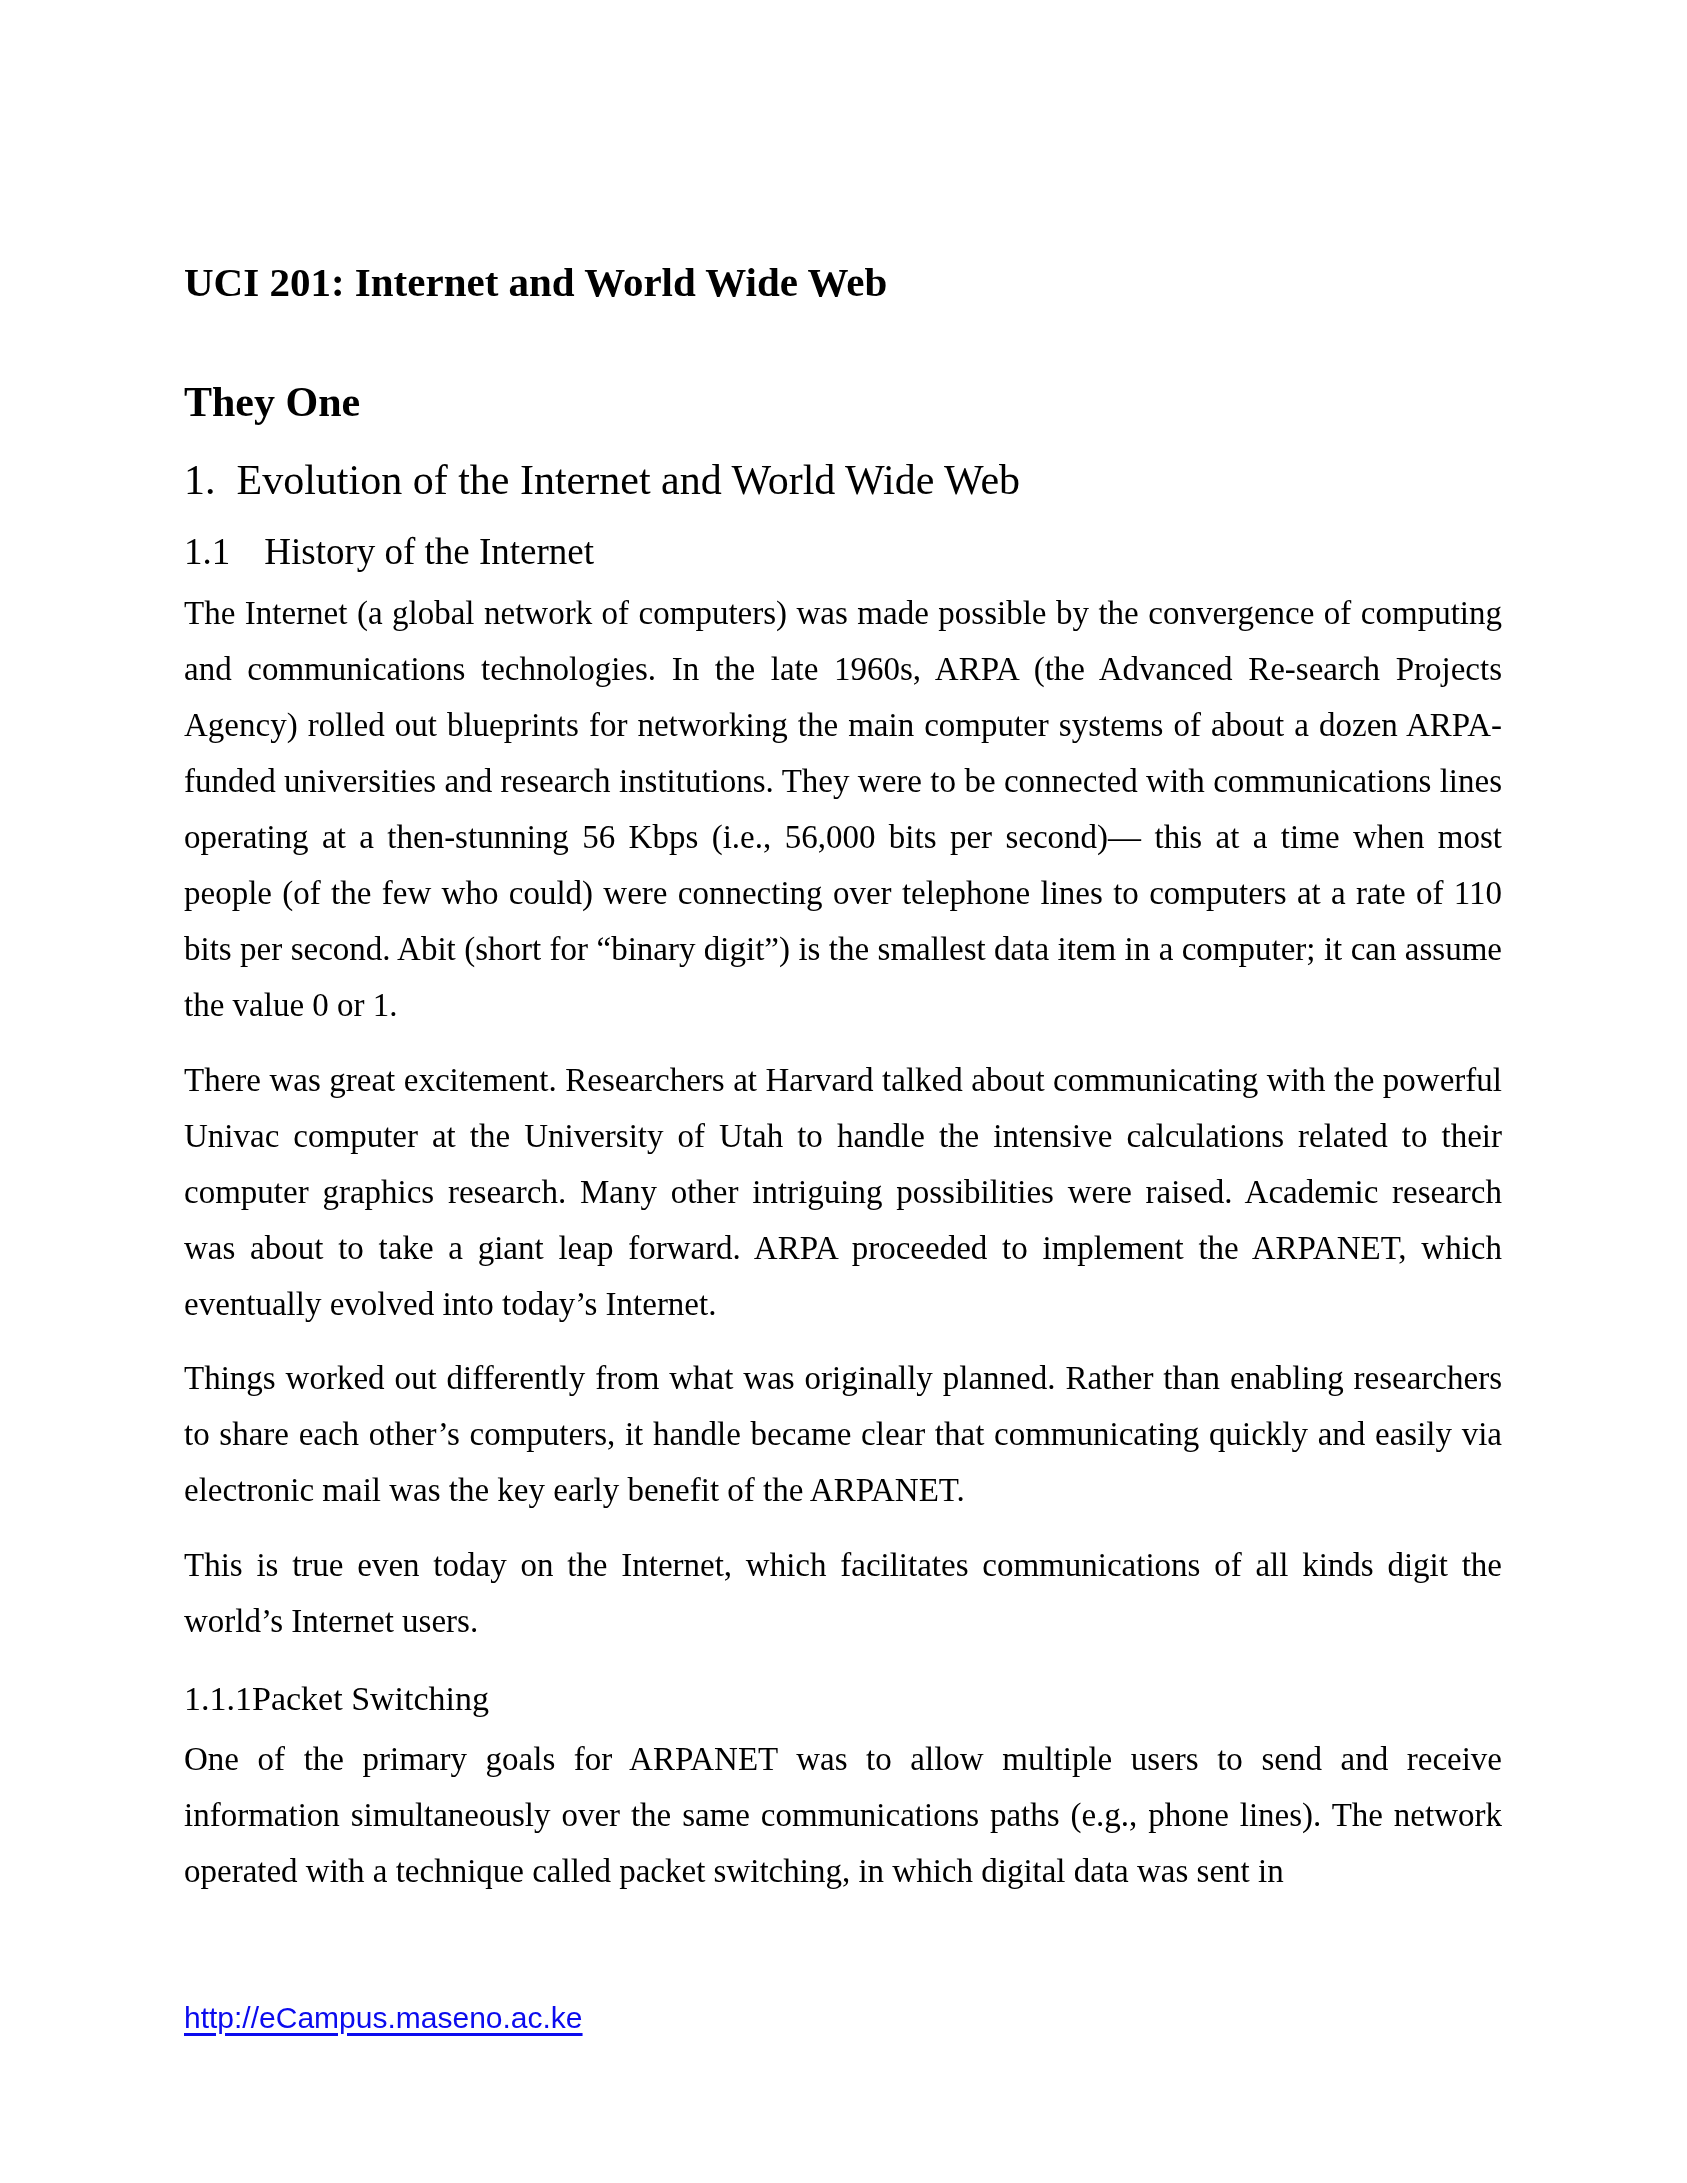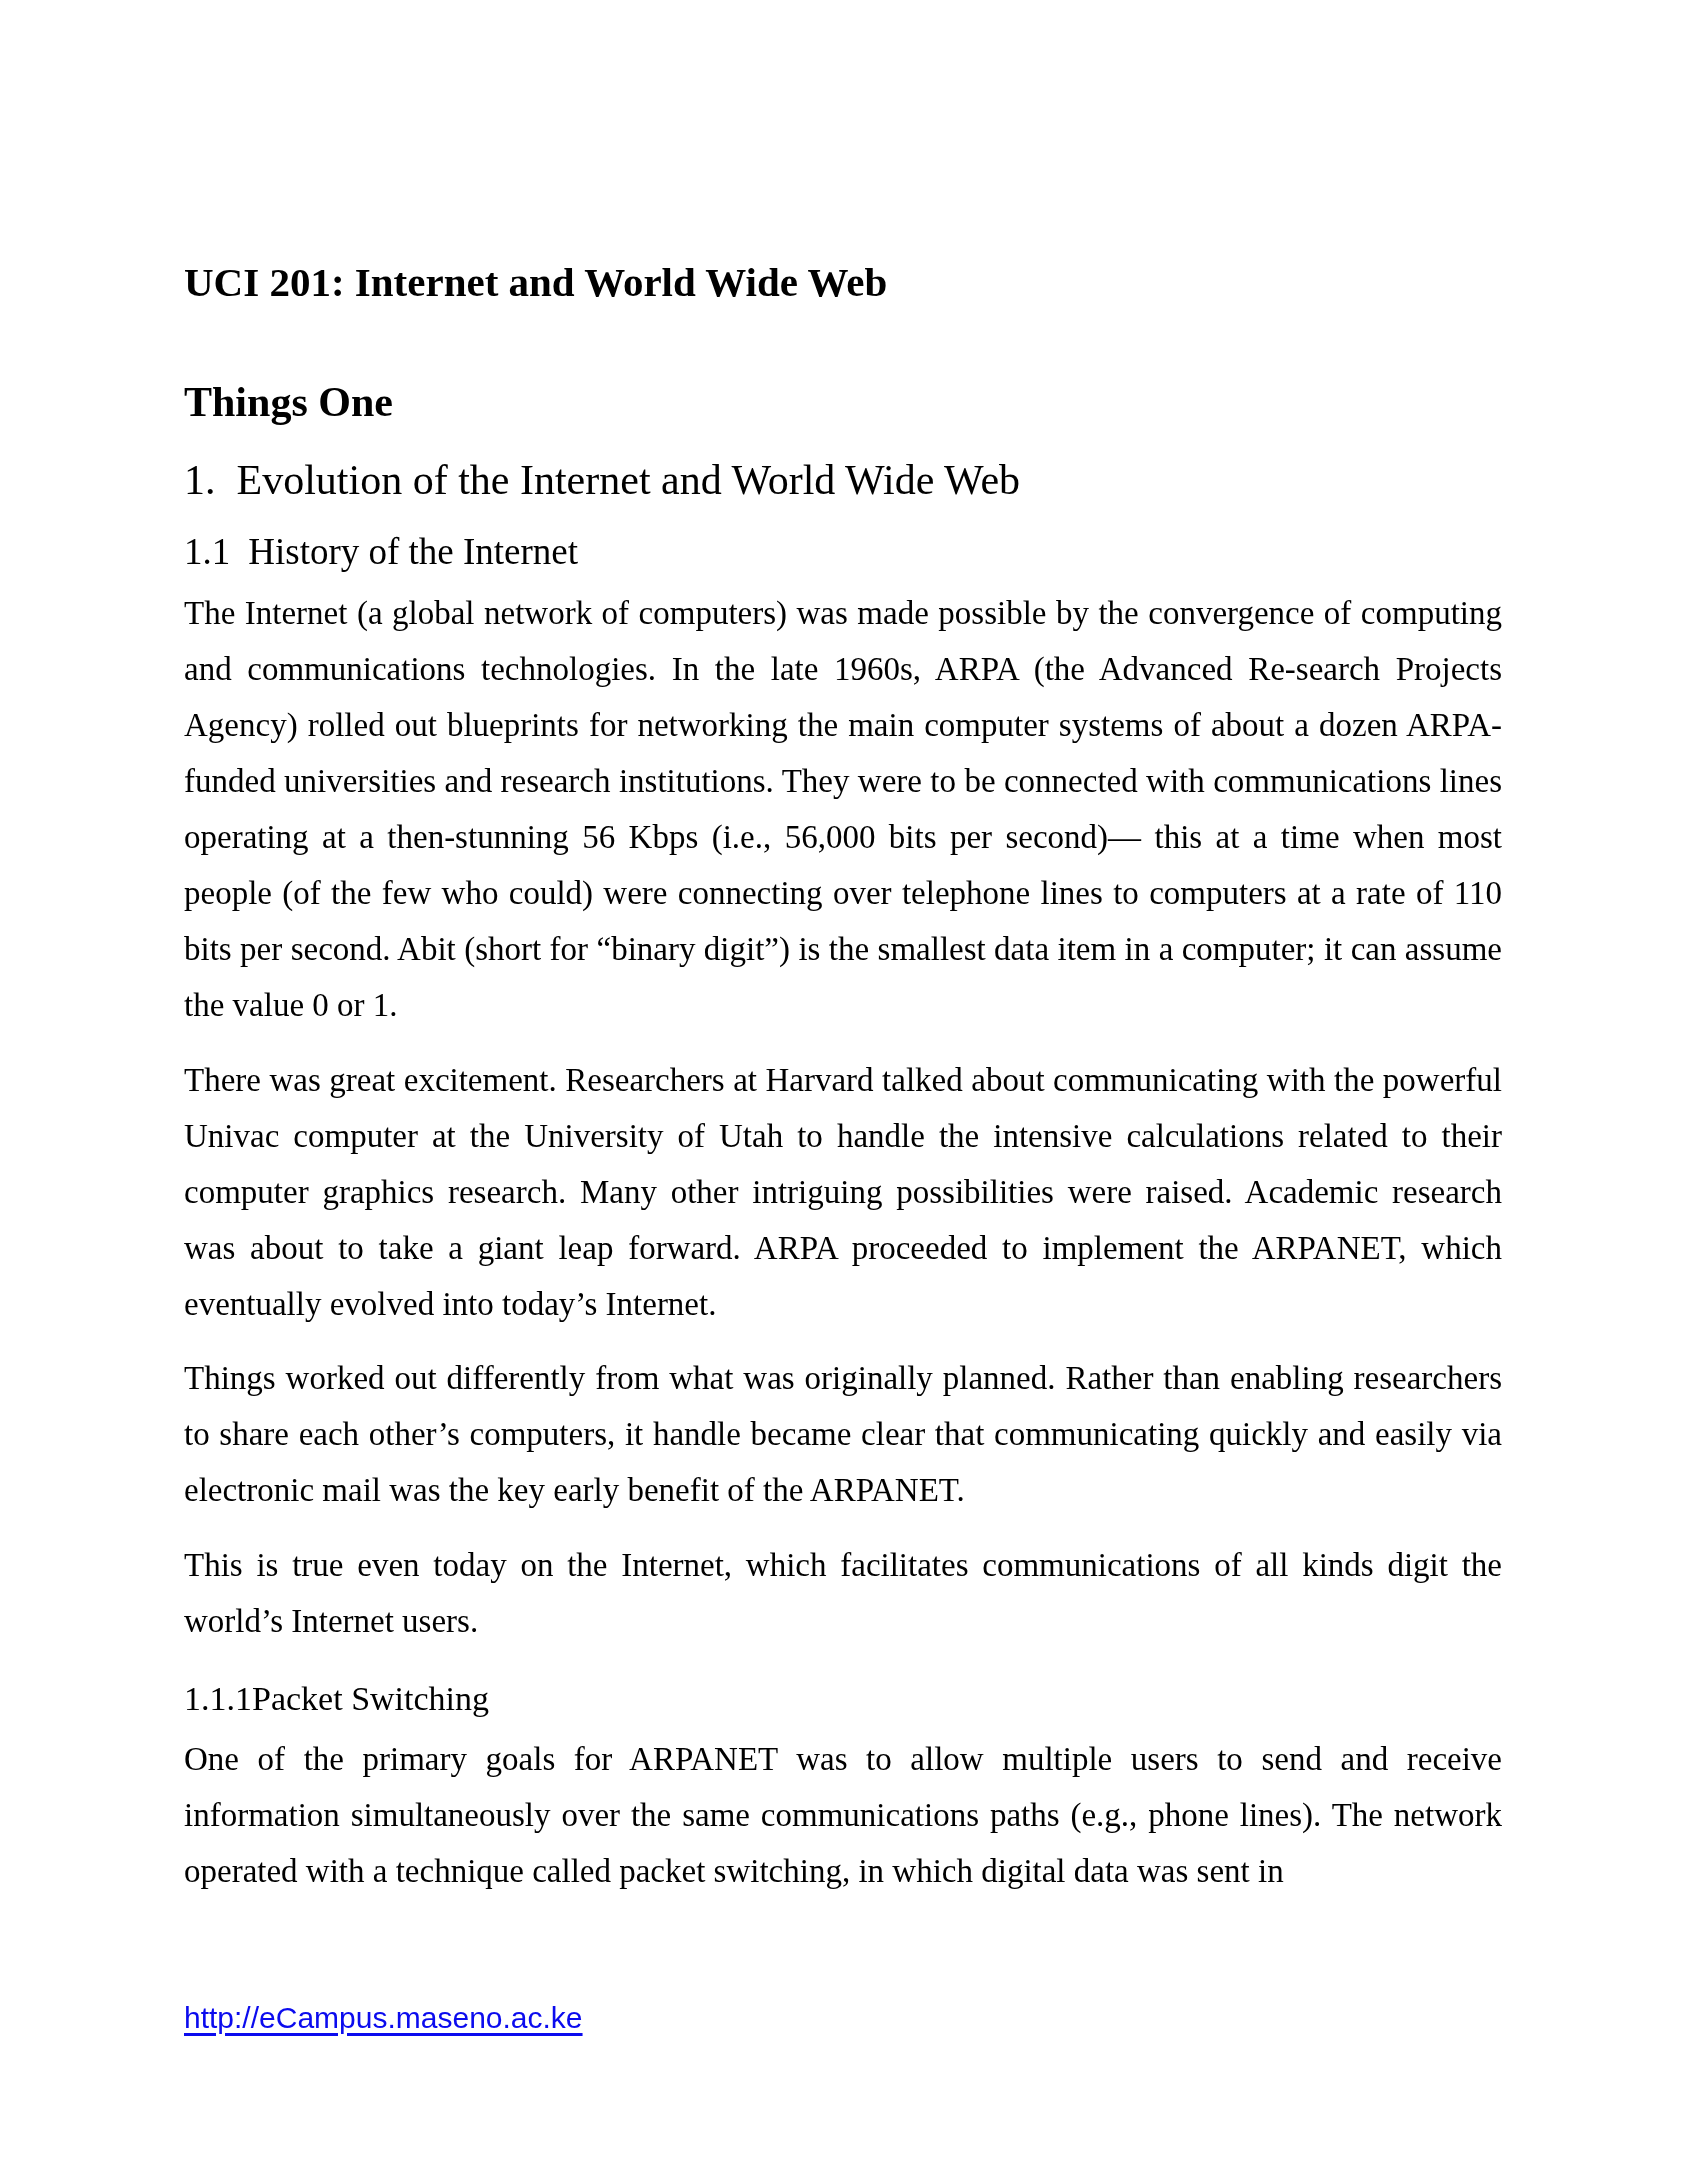--- a/index.html
+++ b/index.html
@@ -45,21 +45,21 @@
     font-size: 42px;
     line-height: 53px;
     margin: 0 0 21px 0;
   }
   .h1 .num { margin-right: 21px; }
   .h2 {
     font-size: 37px;
     line-height: 48px;
     margin: 0 0 9.3px 0;
   }
-  .h2 .num { margin-right: 18px; }
+  .h2 .num { margin-right: 34px; }
   .h3 {
     font-size: 34px;
     line-height: 44px;
     margin: 28px 0 10.6px 0;
   }
   .h3 .num { }
   p.body {
     font-size: 33px;
     line-height: 56px;
     text-align: justify;
@@ -81,21 +81,21 @@
     text-underline-offset: 5.3px;
   }
 </style>
 </head>
 <body>
 
 <main class="content">
 
   <h1 class="doc-title">UCI 201: Internet and World Wide Web</h1>
 
-  <h2 class="topic-title">Things One</h2>
+  <h2 class="topic-title">They One</h2>
 
   <h3 class="heading h1">
     <span class="num">1.</span><span>Evolution of the Internet and World Wide Web</span>
   </h3>
 
   <h4 class="heading h2">
     <span class="num">1.1</span><span>History of the Internet</span>
   </h4>
 
   <p class="body">The Internet (a global network of computers) was made possible by the convergence of computing and communications technologies. In the late 1960s, ARPA (the Advanced Re-search Projects Agency) rolled out blueprints for networking the main computer systems of about a dozen ARPA-funded universities and research institutions. They were to be connected with communications lines operating at a then-stunning 56 Kbps (i.e., 56,000 bits per second)— this at a time when most people (of the few who could) were connecting over telephone lines to computers at a rate of 110 bits per second. Abit (short for “binary digit”) is the smallest data item in a computer; it can assume the value 0 or 1.</p>

